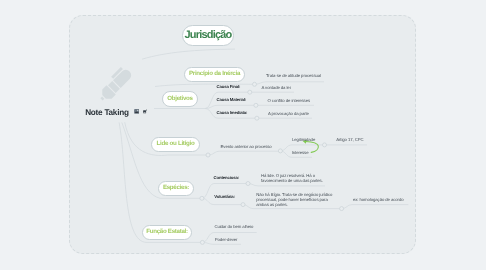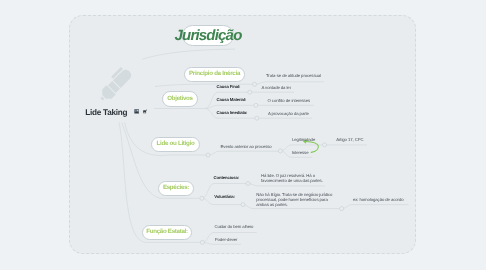--- a/index.html
+++ b/index.html
@@ -6,21 +6,21 @@
   body{width:486px;height:270px;background:#eff2f4;overflow:hidden;
        font-family:"Liberation Sans",sans-serif;
        -webkit-font-smoothing:antialiased;text-rendering:geometricPrecision;}
   #canvas{position:absolute;left:0;top:0;width:486px;height:270px;}
   #mapbg{position:absolute;left:69px;top:15px;width:347px;height:239px;
          background:#e8ecee;border:1px dashed #d3dadd;border-radius:14px;box-sizing:border-box;}
   svg.lines{position:absolute;left:0;top:0;width:486px;height:270px;}
   .pill{position:absolute;background:#fff;border:1px solid #c6d0d4;border-radius:999px;
         display:flex;align-items:center;justify-content:center;box-sizing:border-box;}
   .pill span{white-space:nowrap;line-height:1;}
-  .root-pill span{color:#3d8450;font-style:italic;font-weight:bold;font-size:15px;letter-spacing:-0.8px;}
+  .root-pill span{color:#3d8450;font-weight:bold;font-size:11px;letter-spacing:-0.8px;}
   .br-pill span{color:#a5cc62;font-weight:bold;font-size:6.2px;letter-spacing:-0.3px;}
   .k{position:absolute;white-space:nowrap;color:#1e242a;font-weight:bold;font-size:4.3px;
      letter-spacing:-0.15px;line-height:1;}
   .v{position:absolute;color:#474f57;font-size:4.3px;letter-spacing:-0.1px;line-height:5.1px;}
   .v.n{white-space:nowrap;}
   #roottitle{position:absolute;left:85.2px;top:108.5px;color:#2b333a;font-weight:bold;
              font-size:8.2px;letter-spacing:-0.25px;line-height:1;}
 </style>
 </head>
 <body>
@@ -117,21 +117,21 @@
 
   <div class="k" style="left:213.5px;top:175.8px;">Contenciosa:</div>
   <div class="v" style="left:261px;top:173.2px;width:66px;">Há lide. O juiz resolverá. Há o favorecimento de uma das partes.</div>
   <div class="k" style="left:214.3px;top:194.6px;">Voluntária:</div>
   <div class="v" style="left:256.3px;top:191.6px;width:84px;">Não há litígio. Trata-se de negócio jurídico processual, pode haver benefícios para ambas as partes.</div>
   <div class="v n" style="left:353px;top:196.5px;">ex: homologação de acordo</div>
 
   <div class="v n" style="left:214.4px;top:224.2px;">Cuidar do bem alheio</div>
   <div class="v n" style="left:214.8px;top:237.1px;">Poder-dever</div>
 
-  <div id="roottitle">Lide Taking</div>
+  <div id="roottitle">Note Taking</div>
 
   <svg style="position:absolute;left:133.6px;top:109.3px;" width="5.6" height="4.9" viewBox="0 0 56 49">
     <rect x="1" y="1" width="54" height="47" rx="8" fill="#6c7883"></rect>
     <path d="M8 40 L21 22 L31 35 L37 28 L48 40 Z" fill="#2e353c"></path>
     <circle cx="38" cy="13" r="6" fill="#e8ecee"></circle>
   </svg>
   <svg style="position:absolute;left:142.6px;top:109.3px;" width="4.6" height="4.9" viewBox="0 0 46 49">
     <rect x="1" y="12" width="30" height="31" rx="5" fill="#39424a"></rect>
     <path d="M33 2 l11 11 l-8 4 l-4 -8 z" fill="#39424a"></path>
     <rect x="6" y="31" width="20" height="6" fill="#e8ecee"></rect>

